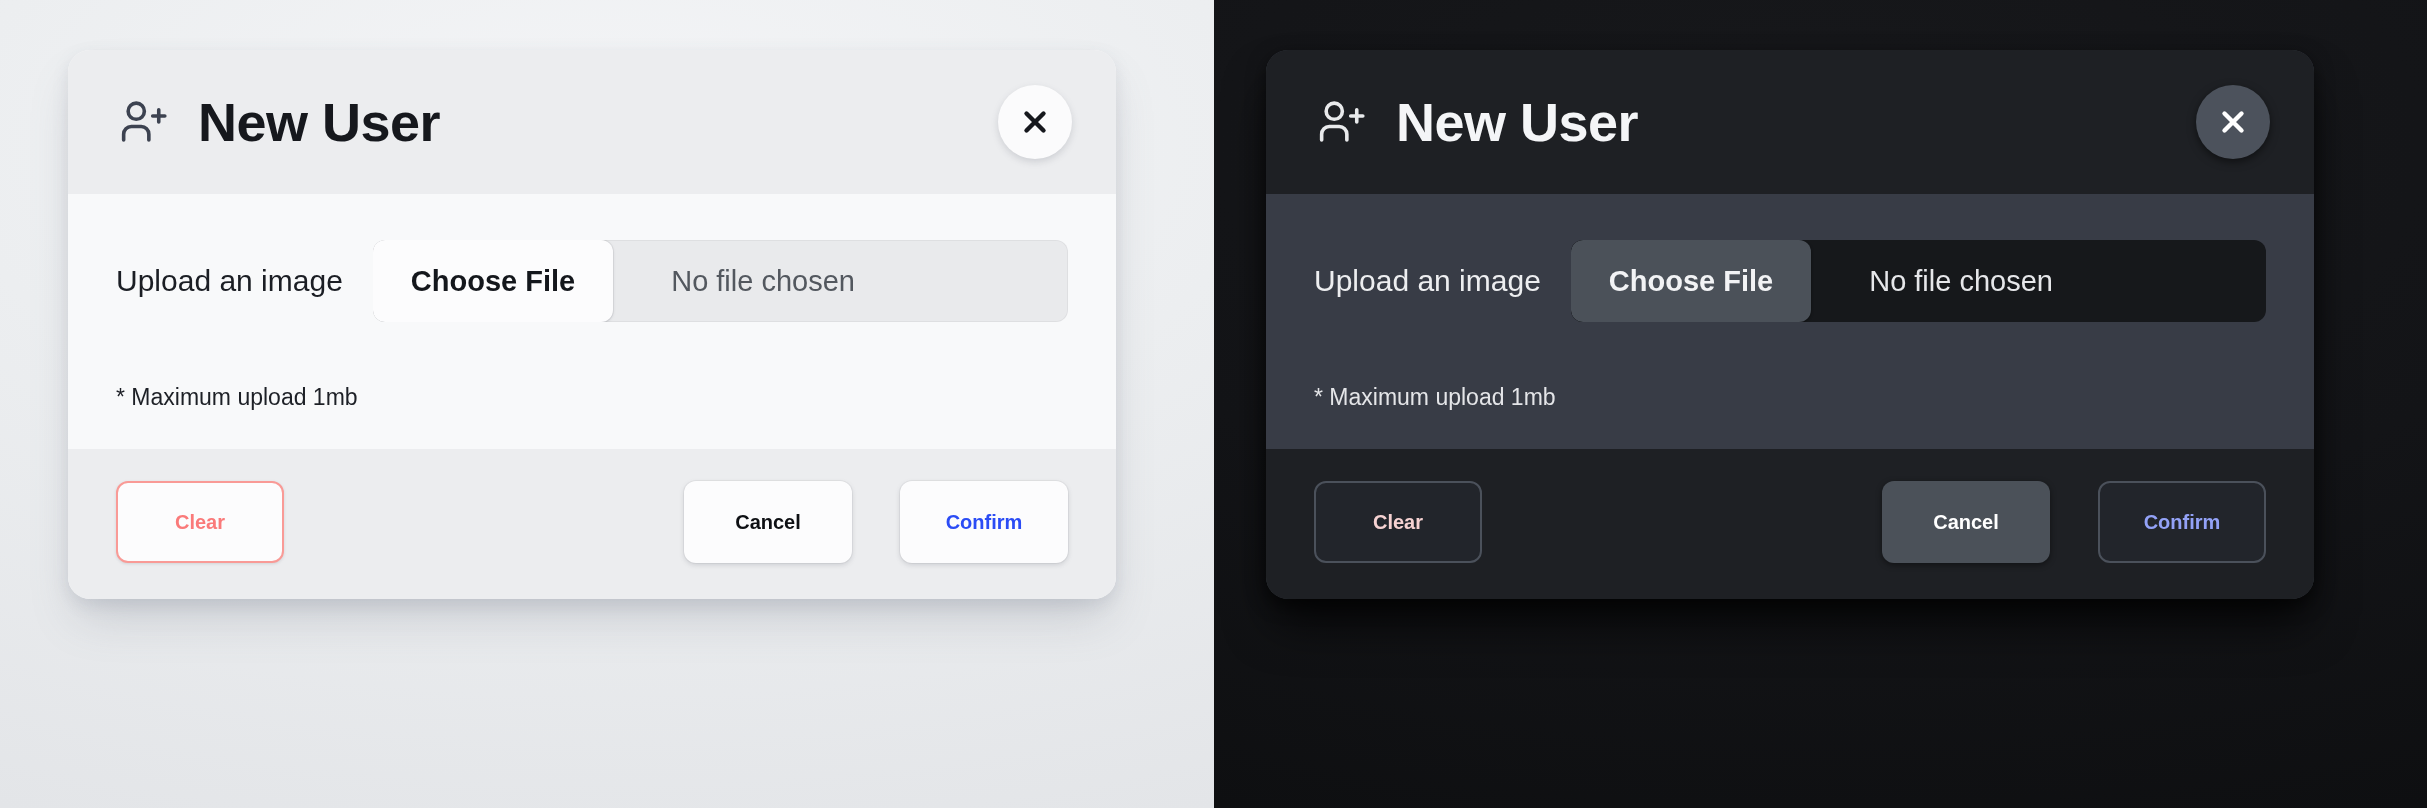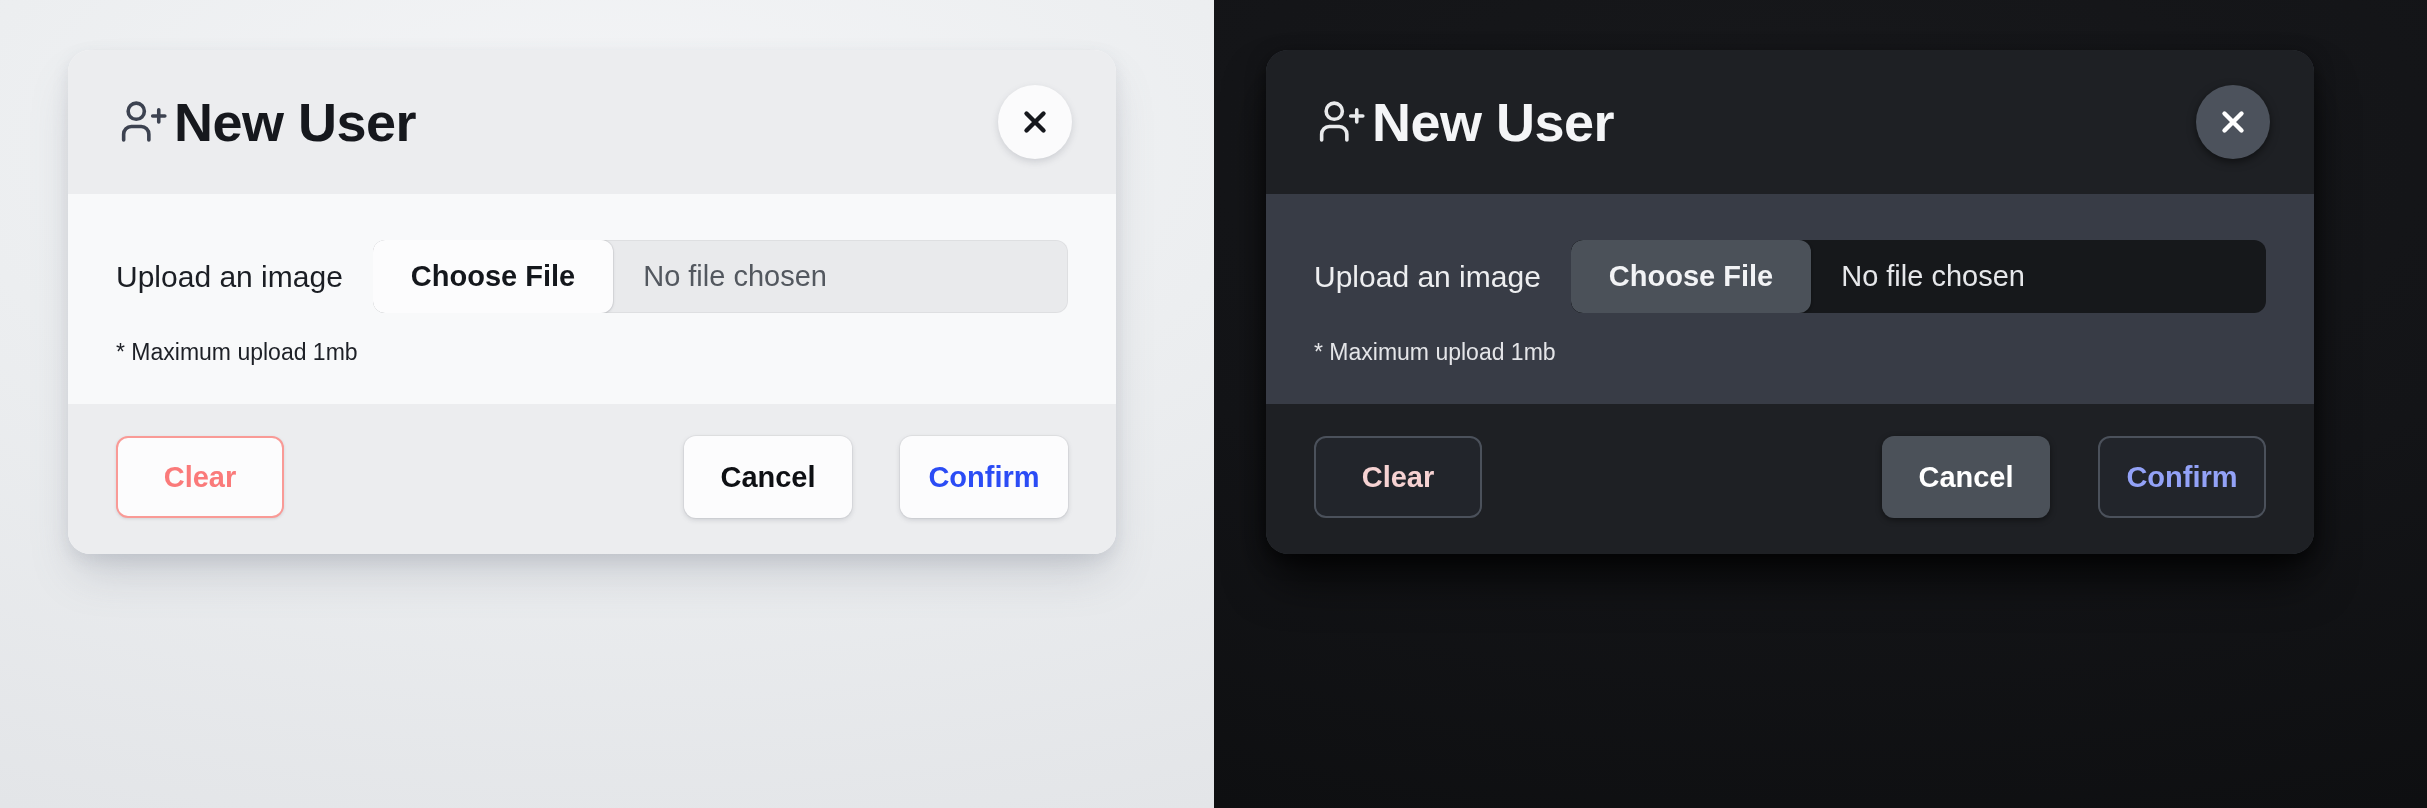--- a/index.html
+++ b/index.html
@@ -70,21 +70,21 @@
     align-items: center;
     padding: 0 44px 0 48px;
     box-sizing: border-box;
   }
   .light .modal-header { background: #ecedef; }
   .dark  .modal-header { background: #1e2024; }
 
   .title-group {
     display: flex;
     align-items: center;
-    gap: 4px;
+    gap: 28px;
   }
   .user-plus-icon { display: block; }
   .light .user-plus-icon { color: #3c4250; }
   .dark  .user-plus-icon { color: #e9eaec; }
 
   .modal-title {
     font-size: 54px;
     font-weight: 700;
     letter-spacing: -0.5px;
     line-height: 1;
@@ -137,23 +137,24 @@
     font-size: 30px;
     line-height: 1;
     white-space: nowrap;
   }
   .light .field-label { color: #1b1e24; }
   .dark  .field-label { color: #edeef0; }
 
   .file-input {
     display: flex;
     align-items: stretch;
-    height: 73px;
+    height: 82px;
     border-radius: 12px;
     overflow: hidden;
+    gap: 28px;
   }
   .light .file-input {
     background: #e9eaec;
     box-shadow: inset 0 0 0 1px rgba(0,0,0,.045);
   }
   .dark .file-input {
     background: #16181b;
   }
 
   .choose-file-button {
@@ -184,42 +185,42 @@
     align-items: center;
     padding: 12px 30px;
     font-size: 29px;
     white-space: nowrap;
     min-width: 420px;
   }
   .light .file-name { color: #53585f; }
   .dark  .file-name { color: #e6e7ea; }
 
   .hint-text {
-    margin-top: 28px;
+    margin-top: 64px;
     font-size: 23px;
     line-height: 1;
   }
   .light .hint-text { color: #1d2026; }
   .dark  .hint-text { color: #e4e5e8; }
 
   
   .modal-footer {
     display: flex;
     align-items: center;
     padding: 32px 48px 36px 48px;
     box-sizing: border-box;
   }
   .light .modal-footer { background: #ecedef; }
   .dark  .modal-footer { background: #1e2024; }
 
   .footer-spacer { flex: 1 1 auto; }
 
   .btn {
     font-family: inherit;
-    font-size: 29px;
+    font-size: 20px;
     font-weight: 700;
     border-radius: 12px;
     padding: 0 15px;
     height: 82px;
     min-width: 168px;
     cursor: pointer;
     white-space: nowrap;
     box-sizing: border-box;
   }
   .btn + .btn { margin-left: 48px; }

